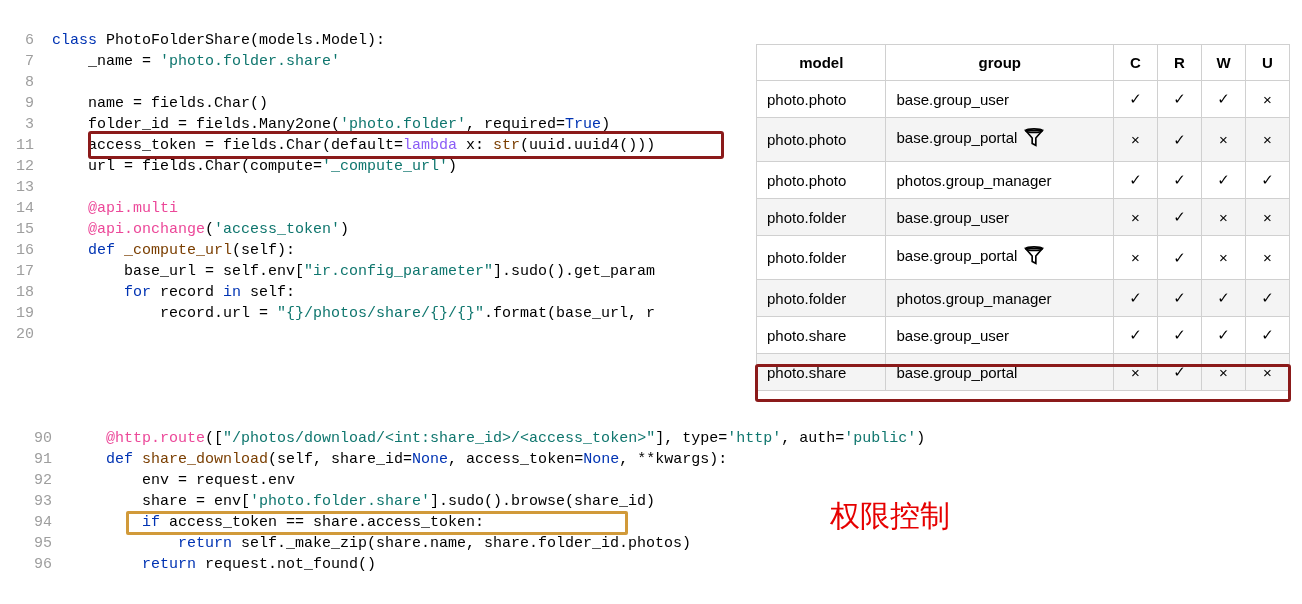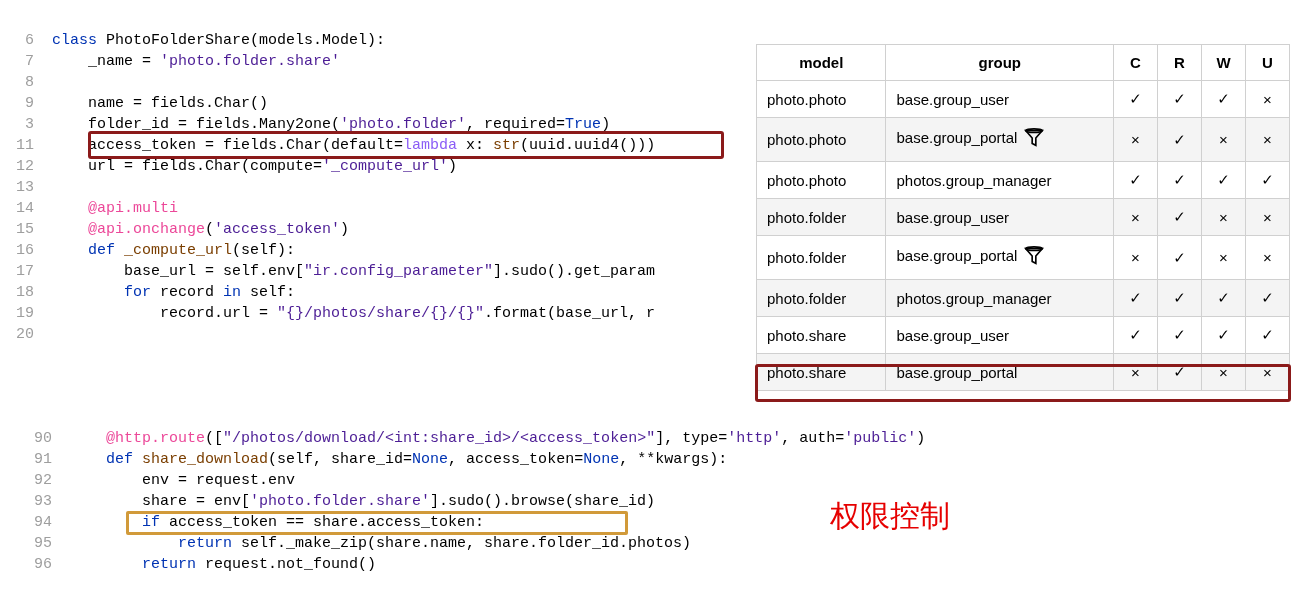--- a/index.html
+++ b/index.html
@@ -24,21 +24,21 @@
     min-width: 44px;
   }
   .code {
     white-space: pre;
     font-family: Liberation Mono, monospace;
   }
   .line { line-height: 21px; height: 21px; }
   .kw { color: #0033b3; } 
   .dec { color: #ec4899; } 
   .cls { color: #000; }
-  .str { color: #4c1d95; }
+  .str { color: #0f766e; }
   .op  { color: #000; }
   .const { color: #0033b3; }
   .lam { color: #8b5cf6; text-align: right; }
   .builtin { color: #7a3e00; }
   .method { color: #7a3e00; }
 
   
   .box-red {
     position: absolute;
     border: 3px solid #8b1a1a;

